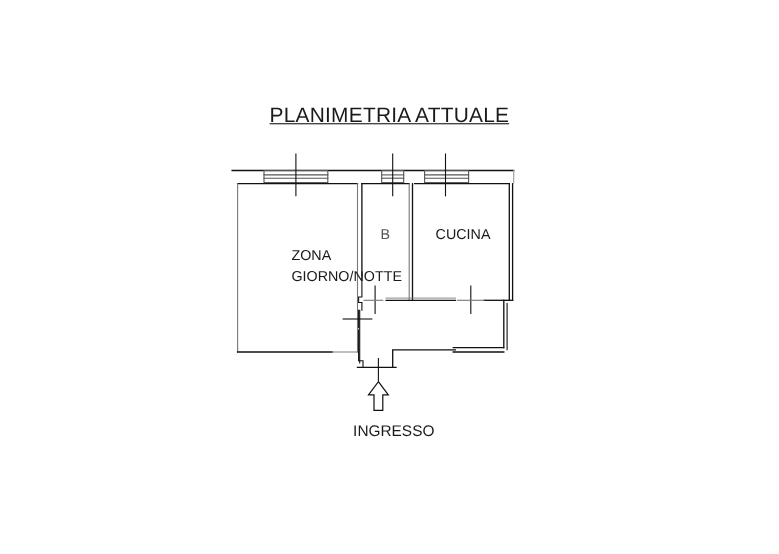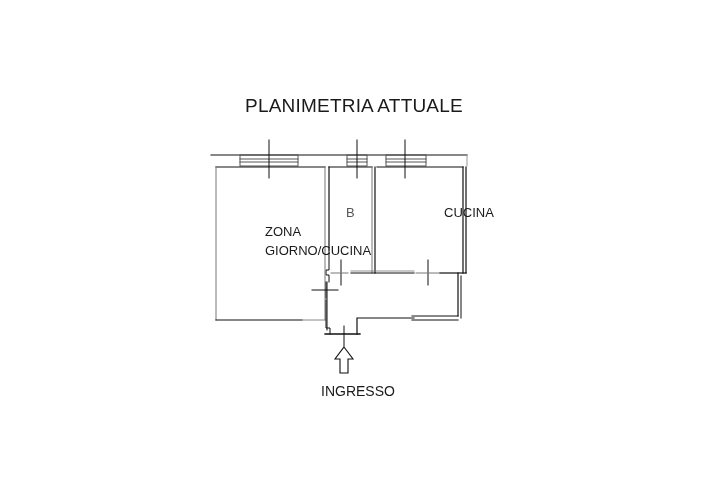--- a/index.html
+++ b/index.html
@@ -1,17 +1,17 @@
 <!DOCTYPE html>
 <html><head>
   <meta charset="utf-8">
   <style>
     html, body { margin: 0; padding: 0; background: #ffffff; }
     body { width: 708px; height: 504px; position: relative; overflow: hidden; font-family: "Liberation Sans", "DejaVu Sans", sans-serif; }
-    .title { position: absolute; left: 0; width: 708px; top: 95px; text-align: center; font-size: 19px; color: #1a1a1a; letter-spacing: 0.2px; }
+    .title { position: absolute; left: 0; width: 708px; top: 95px; text-align: center; font-size: 19px; color: #1a1a1a; letter-spacing: 0.2px; text-decoration: underline; }
     .plan { position: absolute; left: 0; top: 0; }
     .lbl { position: absolute; font-size: 13px; color: #1a1a1a; line-height: 19px; }
     .lbl-b { color: #555555; }
   </style>
 </head>
 <body>
 
 <div class="title">PLANIMETRIA ATTUALE</div>
 
 <svg class="plan" width="708" height="504" viewBox="0 0 708 504" xmlns="http://www.w3.org/2000/svg">
@@ -93,18 +93,18 @@
     </g>
 
     <g stroke="#111" stroke-width="1.1" fill="#fff">
       <polygon points="344,347 353,359 348,359 348,373 340,373 340,359 335,359"></polygon>
     </g>
   </g>
 </svg>
 
 <div class="lbl" style="left:224px; top:222px;margin-left:41px;">
   <div>ZONA</div>
-  <div>GIORNO/CUCINA</div>
+  <div>GIORNO/NOTTE</div>
 </div>
 <div class="lbl lbl-b" style="left:346px; top:203px;">B</div>
-<div class="lbl" style="left:396px; top:203px;margin-left:48px;">CUCINA</div>
+<div class="lbl" style="left:396px; top:203px;">CUCINA</div>
 
 <div class="lbl" style="left:321px; top:382px; font-size:14px;">INGRESSO</div>
 
 </body></html>

